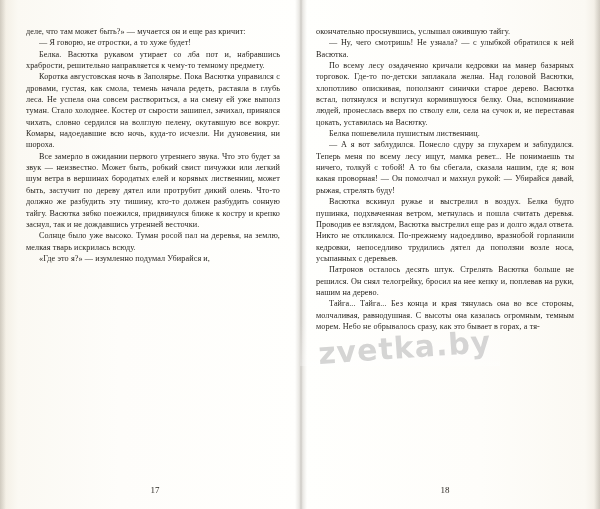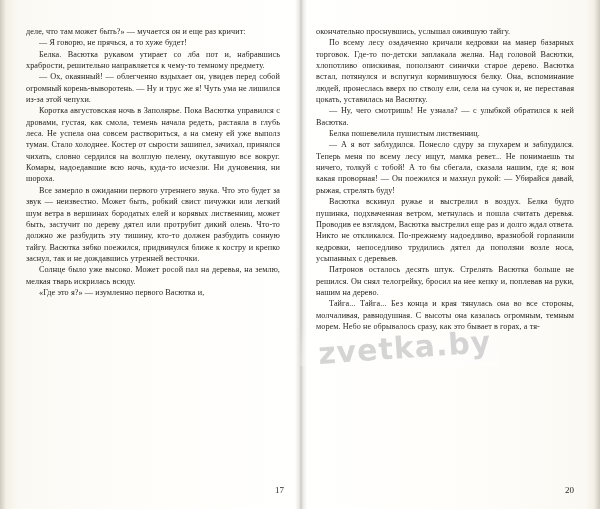--- a/index.html
+++ b/index.html
@@ -66,21 +66,21 @@
   }
   .text-col p.no-indent {
     text-indent: 0;
   }
   .folio {
     position: absolute;
     bottom: 14px;
     font-size: 9px;
     color: #2b2823;
     width: 258px;
-    text-align: right;
+    text-align: center;
   }
   .folio-left { left: 26px; }
   .folio-right { left: 16px; }
 
   
   .watermark {
     position: absolute;
     left: 0;
     top: 0;
     width: 600px;
@@ -122,44 +122,43 @@
 </style>
 </head>
 <body>
 
 <div class="book">
 
   <div class="page page-left">
     <div class="edge-shadow-l"></div>
     <div class="text-col">
       <p class="no-indent">деле, что там может быть?» — мучается он и еще раз кричит:</p>
-      <p>— Я говорю, не прячься, а то хуже будет!</p>
+      <p>— Я говорю, не отростки, а то хуже будет!</p>
       <p>Белка. Васютка рукавом утирает со лба пот и, набравшись храбрости, решительно направляется к чему-то темному предмету.</p>
-      <p>— Ох, окаянный! — облегченно вздыхает он, увидев перед собой огромный корень-выворотень. — Ну и трус же я! Чуть ума не лишился из-за этой чепухи.</p>
       <p>Коротка августовская ночь в Заполярье. Пока Васютка управился с дровами, густая, как смола, темень начала редеть, растаяла в глубь леса. Не успела она совсем раствориться, а на смену ей уже выполз туман. Стало холоднее. Костер от сырости зашипел, зачихал, принялся чихать, словно сердился на волглую пелену, окутавшую все вокруг. Комары, надоедавшие всю ночь, куда-то исчезли. Ни дуновения, ни шороха.</p>
       <p>Все замерло в ожидании первого утреннего звука. Что это будет за звук — неизвестно. Может быть, робкий свист пичужки или легкий шум ветра в вершинах бородатых елей и корявых лиственниц, может быть, застучит по дереву дятел или протрубит дикий олень. Что-то должно же разбудить эту тишину, кто-то должен разбудить сонную тайгу. Васютка зябко поежился, придвинулся ближе к костру и крепко заснул, так и не дождавшись утренней весточки.</p>
-      <p>Солнце было уже высоко. Может росой пал на деревья, на землю, мелкая тварь искрилась всюду.</p>
-      <p>«Где это я?» — изумленно первого Васютка и,</p>
+      <p>Солнце было уже высоко. Туман росой пал на деревья, на землю, мелкая тварь искрилась всюду.</p>
+      <p>«Где это я?» — изумленно подумал Убирайся и,</p>
     </div>
     <div class="folio folio-left">17</div>
   </div>
 
   <div class="page page-right">
     <div class="edge-shadow-r"></div>
     <div class="text-col">
       <p class="no-indent">окончательно проснувшись, услышал ожившую тайгу.</p>
+      <p>— Ну, чего смотришь! Не узнала? — с улыбкой обратился к ней Васютка.</p>
       <p>По всему лесу озадаченно кричали кедровки на манер базарных торговок. Где-то по-детски заплакала желна. Над головой Васютки, хлопотливо опискивая, поползают синички старое дерево. Васютка встал, потянулся и вспугнул кормившуюся белку. Она, вспоминание людей, пронеслась вверх по стволу ели, села на сучок и, не переставая цокать, уставилась на Васютку.</p>
-      <p>— Ну, чего смотришь! Не узнала? — с улыбкой обратился к ней Васютка.</p>
       <p>Белка пошевелила пушистым лиственниц.</p>
-      <p>— А я вот заблудился. Понесло сдуру за глухарем и заблудился. Теперь меня по всему лесу ищут, мамка ревет... Не понимаешь ты ничего, толкуй с тобой! А то бы сбегала, сказала нашим, где я; вон какая проворная! — Он поежился и махнул рукой: — Убирайся давай, рыжая, стрелять буду!</p>
+      <p>— А я вот заблудился. Понесло сдуру за глухарем и заблудился. Теперь меня по всему лесу ищут, мамка ревет... Не понимаешь ты ничего, толкуй с тобой! А то бы сбегала, сказала нашим, где я; вон какая проворная! — Он помолчал и махнул рукой: — Убирайся давай, рыжая, стрелять буду!</p>
       <p>Васютка вскинул ружье и выстрелил в воздух. Белка будто пушинка, подхваченная ветром, метнулась и пошла считать деревья. Проводив ее взглядом, Васютка выстрелил еще раз и долго ждал ответа. Никто не откликался. По-прежнему надоедливо, вразнобой горланили кедровки, непоседливо трудились дятел да поползни возле носа, усыпанных с деревьев.</p>
       <p>Патронов осталось десять штук. Стрелять Васютка больше не решился. Он снял телогрейку, бросил на нее кепку и, поплевав на руки, нашим на дерево.</p>
       <p>Тайга... Тайга... Без конца и края тянулась она во все стороны, молчаливая, равнодушная. С высоты она казалась огромным, темным морем. Небо не обрывалось сразу, как это бывает в горах, а тя-</p>
     </div>
-    <div class="folio folio-right">20</div>
+    <div class="folio folio-right">18</div>
   </div>
 
   <div class="gutter"></div>
 </div>
 
 <div class="watermark">
   <div class="wm-strip"></div>
   <div class="wm-text">zvetka.by</div>
 </div>
 

